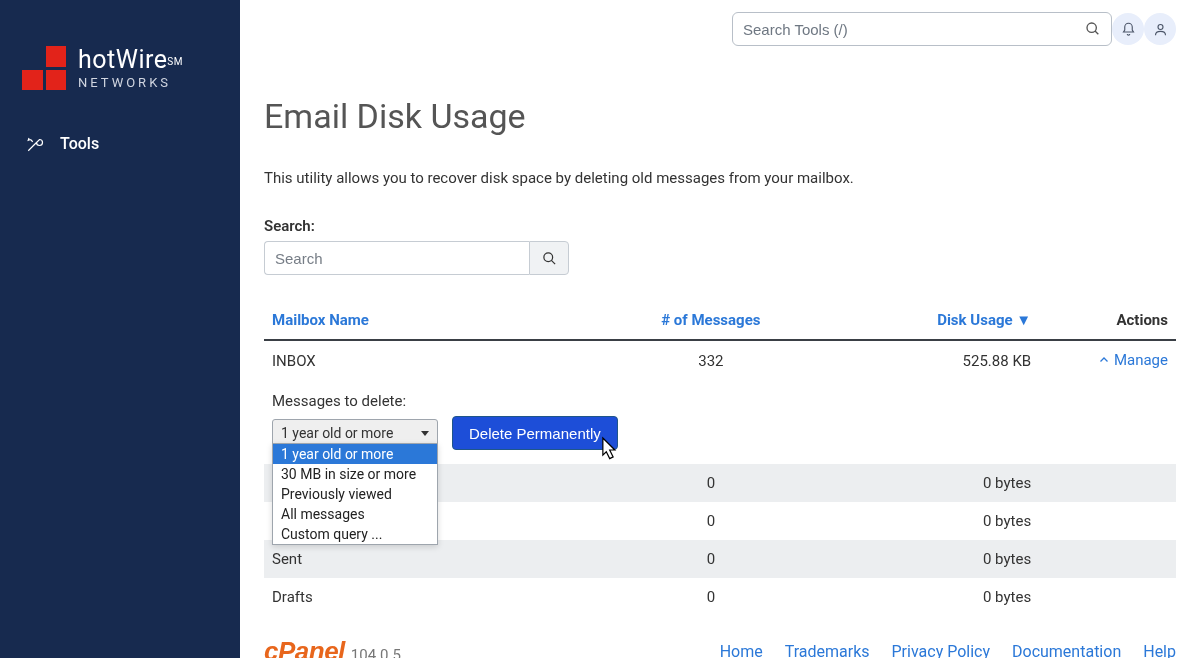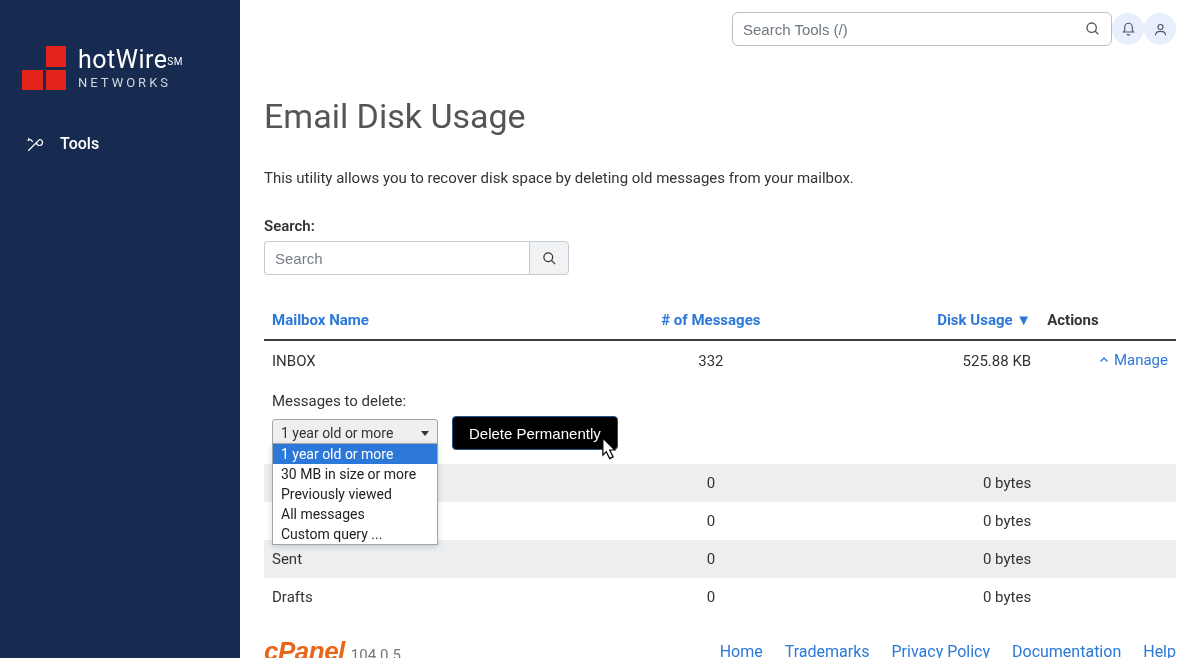--- a/index.html
+++ b/index.html
@@ -133,21 +133,21 @@
   thead th {
     text-align: left;
     font-size: 15px;
     font-weight: 700;
     padding: 10px 8px;
     border-bottom: 2px solid #3a3f45;
   }
   thead th.sortable { color: #2b78d8; cursor: pointer;}
   thead th.right { text-align: right; }
   thead th.center { text-align: center; }
-  thead th.actions{text-align:left;}
+  thead th.actions{text-align:right;}
   tbody td {
     padding: 10px 8px;
     font-size: 15px;
     border-bottom: 0;
   }
   tbody tr.striped { background: #eceef0; }
   tbody td.center { text-align: center; }
   tbody td.right { text-align: right; }
   .manage-link { color: #2b78d8; text-decoration: none; font-size: 15px; cursor:pointer; display:inline-flex; align-items:center; gap:4px;}
   .manage-link svg{width:12px;height:12px;stroke:#2b78d8;fill:none;stroke-width:2.5;}
@@ -167,21 +167,21 @@
     display:flex; align-items:center;
     cursor:pointer;
     position:relative;
   }
   .select-box::after{
     content:''; position:absolute; right:8px; top:11px;
     border-left:4px solid transparent; border-right:4px solid transparent;
     border-top:5px solid #333;
   }
   .delete-btn {
-    background: #000000;
+    background: #1d4ed8;
     color: #fff;
     border: 1px solid #1f5689;
     border-radius: 4px;
     height: 34px;
     padding: 0 16px;
     font-size: 15px;
     cursor: pointer;
   }
   .dropdown {
     position:absolute;

